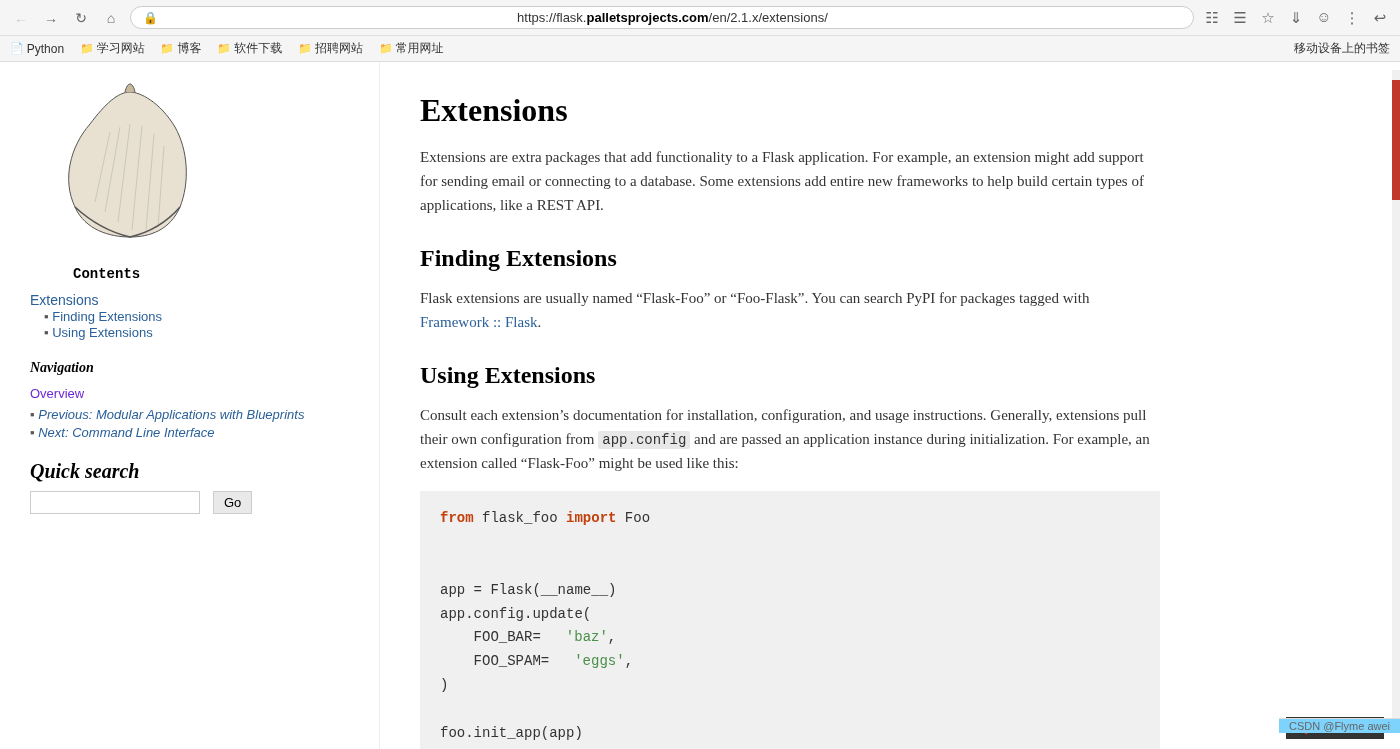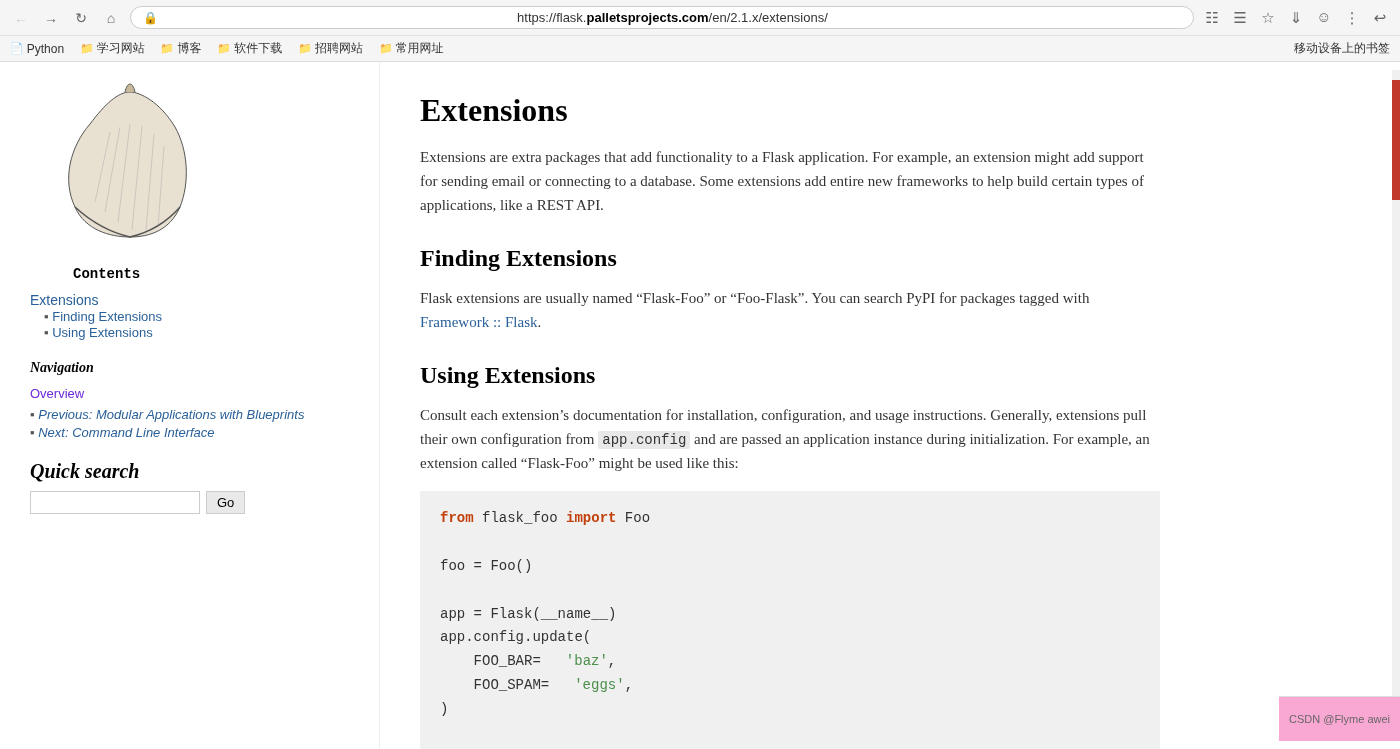--- a/index.html
+++ b/index.html
@@ -167,21 +167,21 @@
 
     .search-title {
       font-family: Georgia, serif;
       font-size: 20px;
       font-style: italic;
       font-weight: bold;
       margin-bottom: 8px;
       color: #000;
     }
     .search-form {
-      display: flex; gap: 6px; align-items: center;
+      display: flex; gap: 13px; align-items: center;
     }
     .search-input {
       width: 170px;
       padding: 3px 5px;
       border: 1px solid #ccc;
       font-size: 13px;
       font-family: Arial, sans-serif;
     }
     .search-go-btn {
       padding: 3px 10px;
@@ -281,28 +281,28 @@
       font-family: Arial, sans-serif;
       display: flex;
       align-items: center;
       gap: 6px;
       cursor: pointer;
     }
 
     
     .status-bar {
       position: fixed;
-      bottom: 8px;
+      bottom: 16px;
       right: 0;
-      background: #f9a8d4;
+      background: #7dd3fc;
       border-top: 1px solid #ddd;
       font-size: 11px;
       font-family: Arial, sans-serif;
       color: #666;
-      padding: 16px 10px;
+      padding: 1px 10px;
       text-align: right;
     }
   </style>
 </head>
 <body>
 
 <div class="browser-chrome">
   <div class="browser-toolbar">
     <button class="nav-btn" disabled="">←</button>
     <button class="nav-btn">→</button>
@@ -431,21 +431,20 @@
     <h2 class="section-heading" id="using-extensions">Using Extensions</h2>
     <p class="content-text">
       <span>Consult each extension’s documentation for installation, configuration, and usage instructions. Generally, extensions pull their own configuration from</span>
       <code class="inline">app.config</code>
       <span> </span><span>and are passed an application instance during initialization. For example, an extension called “Flask-Foo” might be used like this:</span>
     </p>
 
     <div class="code-block">
       <div><span class="kw">from</span> flask_foo <span class="kw">import</span> Foo</div>
       <div>&nbsp;</div>
-      <div>foo = Foo()</div>
       <div>&nbsp;</div>
       <div>app = Flask(__name__)</div>
       <div>app.config.update(</div>
       <div>&nbsp;&nbsp;&nbsp;&nbsp;FOO_BAR=<span class="str">'baz'</span>,</div>
       <div>&nbsp;&nbsp;&nbsp;&nbsp;FOO_SPAM=<span class="str">'eggs'</span>,</div>
       <div>)</div>
       <div>&nbsp;</div>
       <div>foo.init_app(app)</div>
     </div>
 

